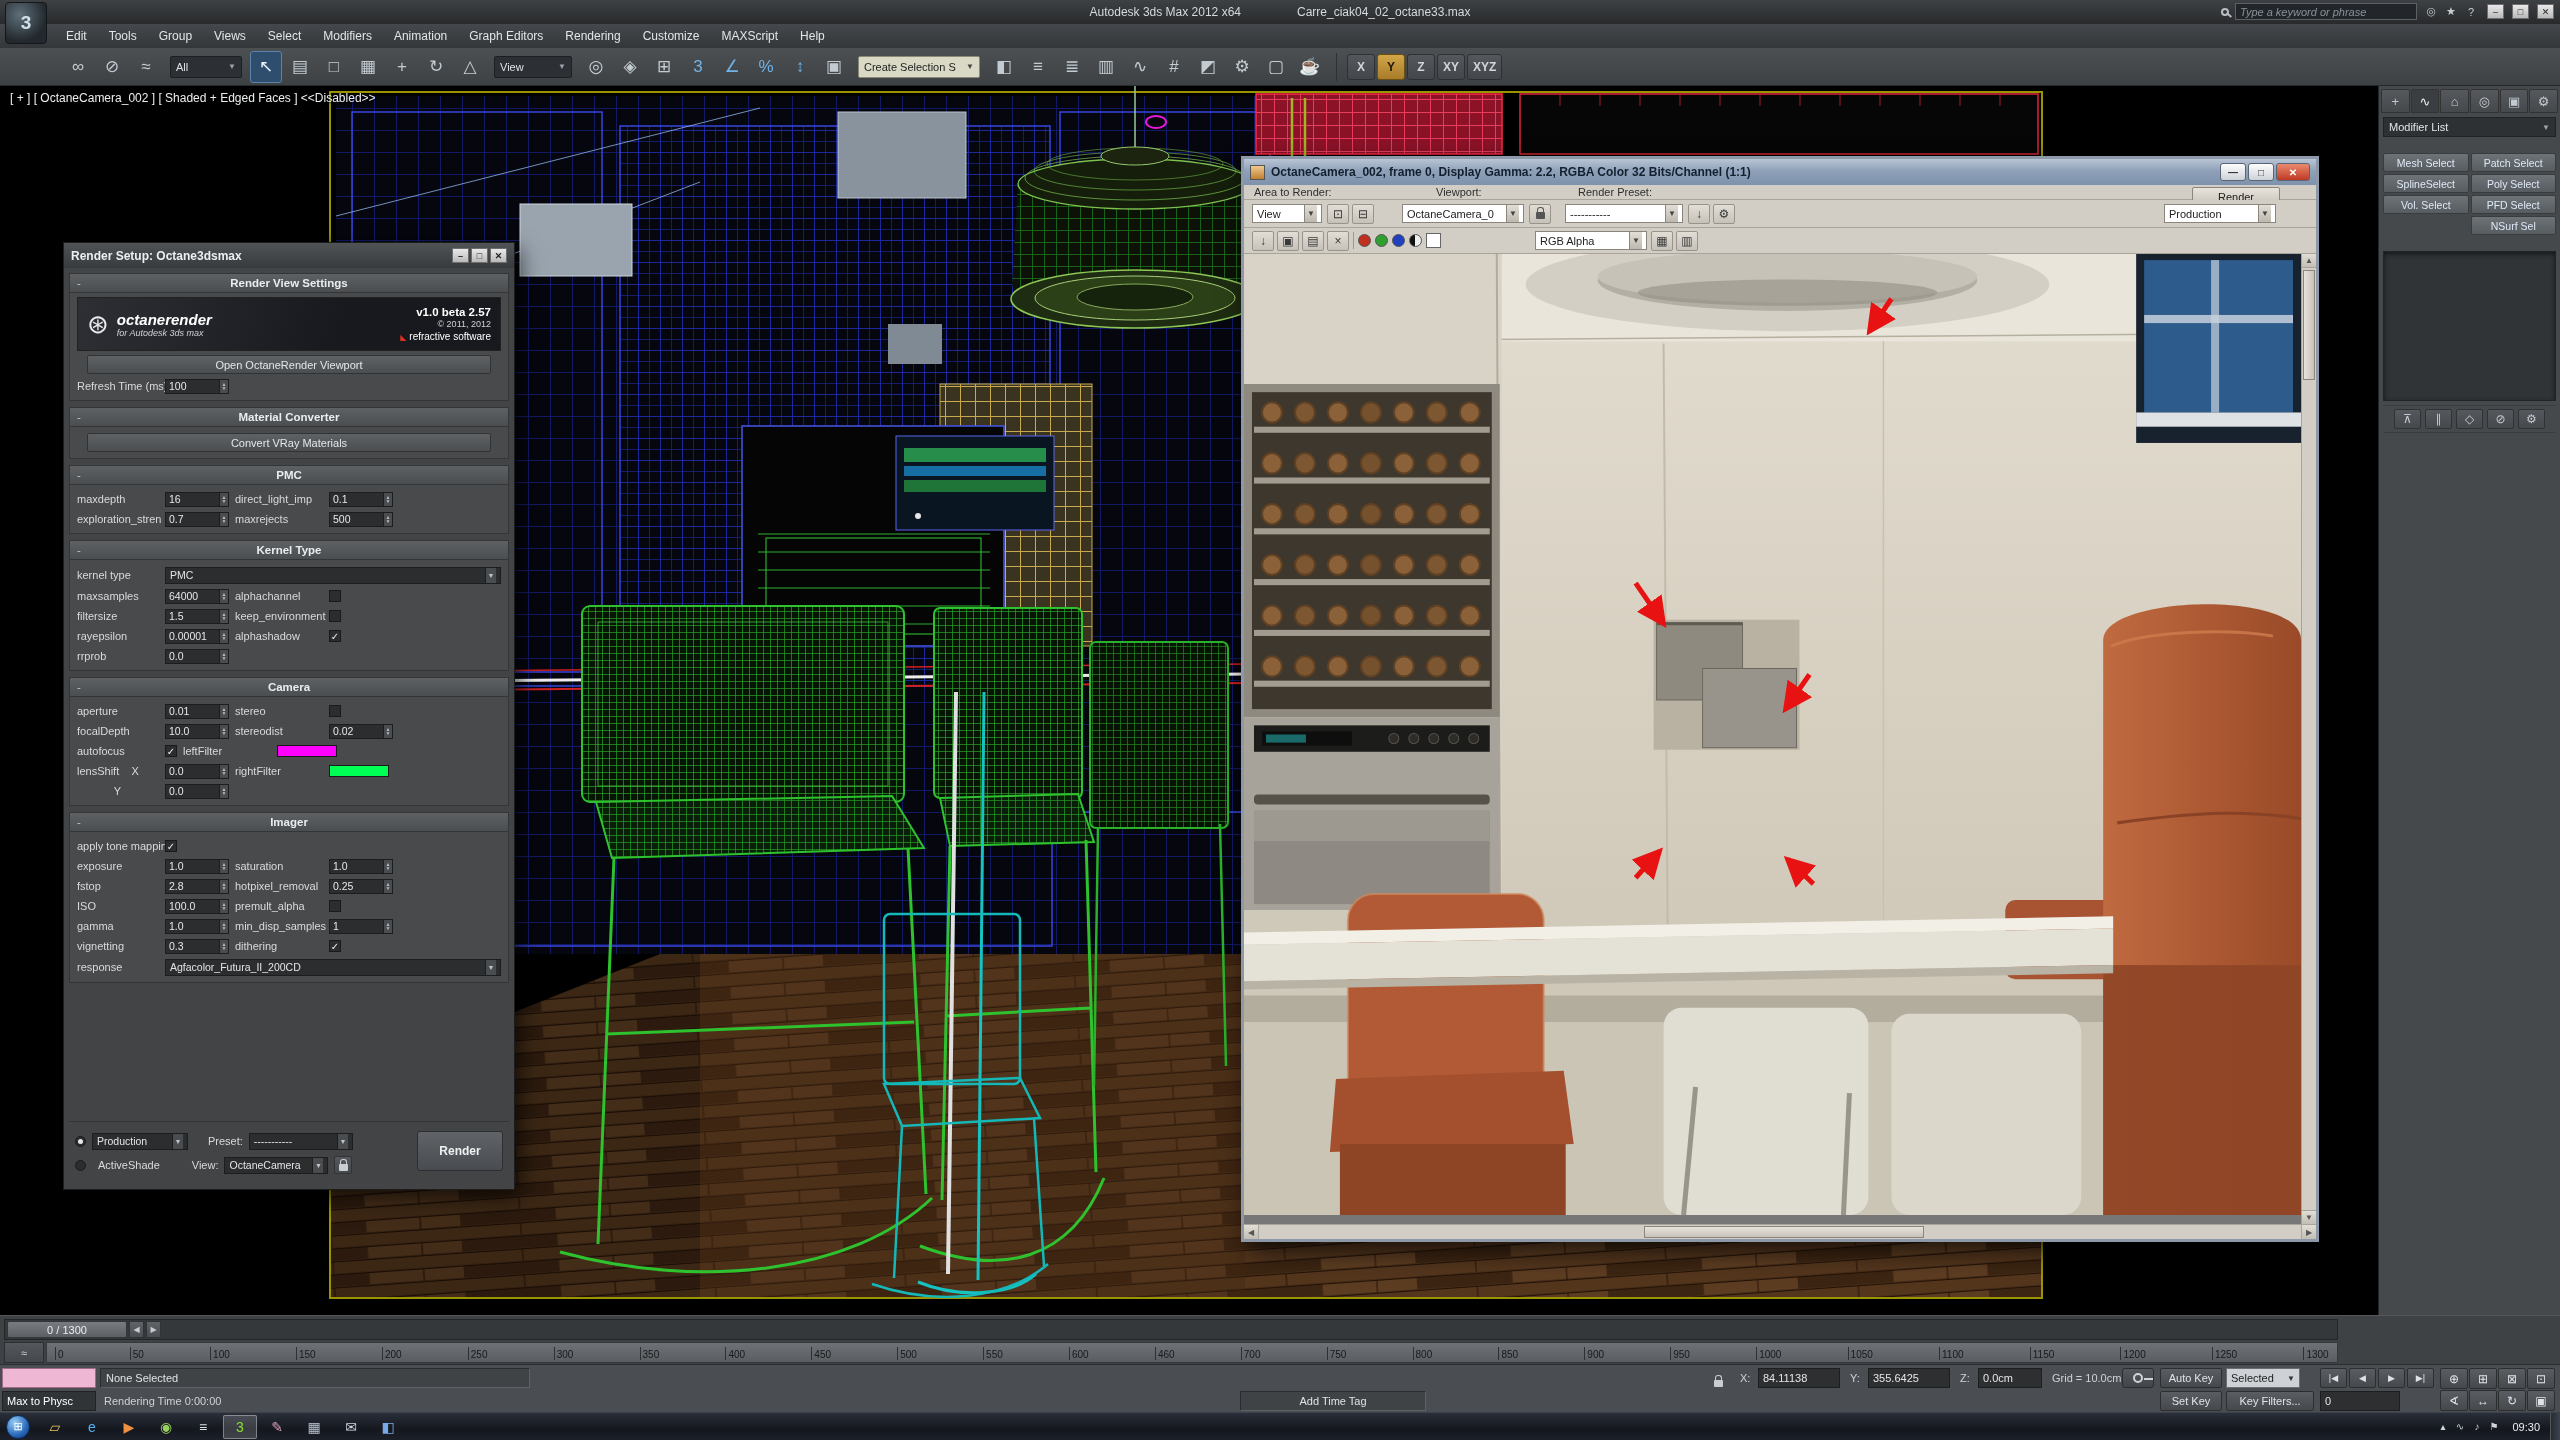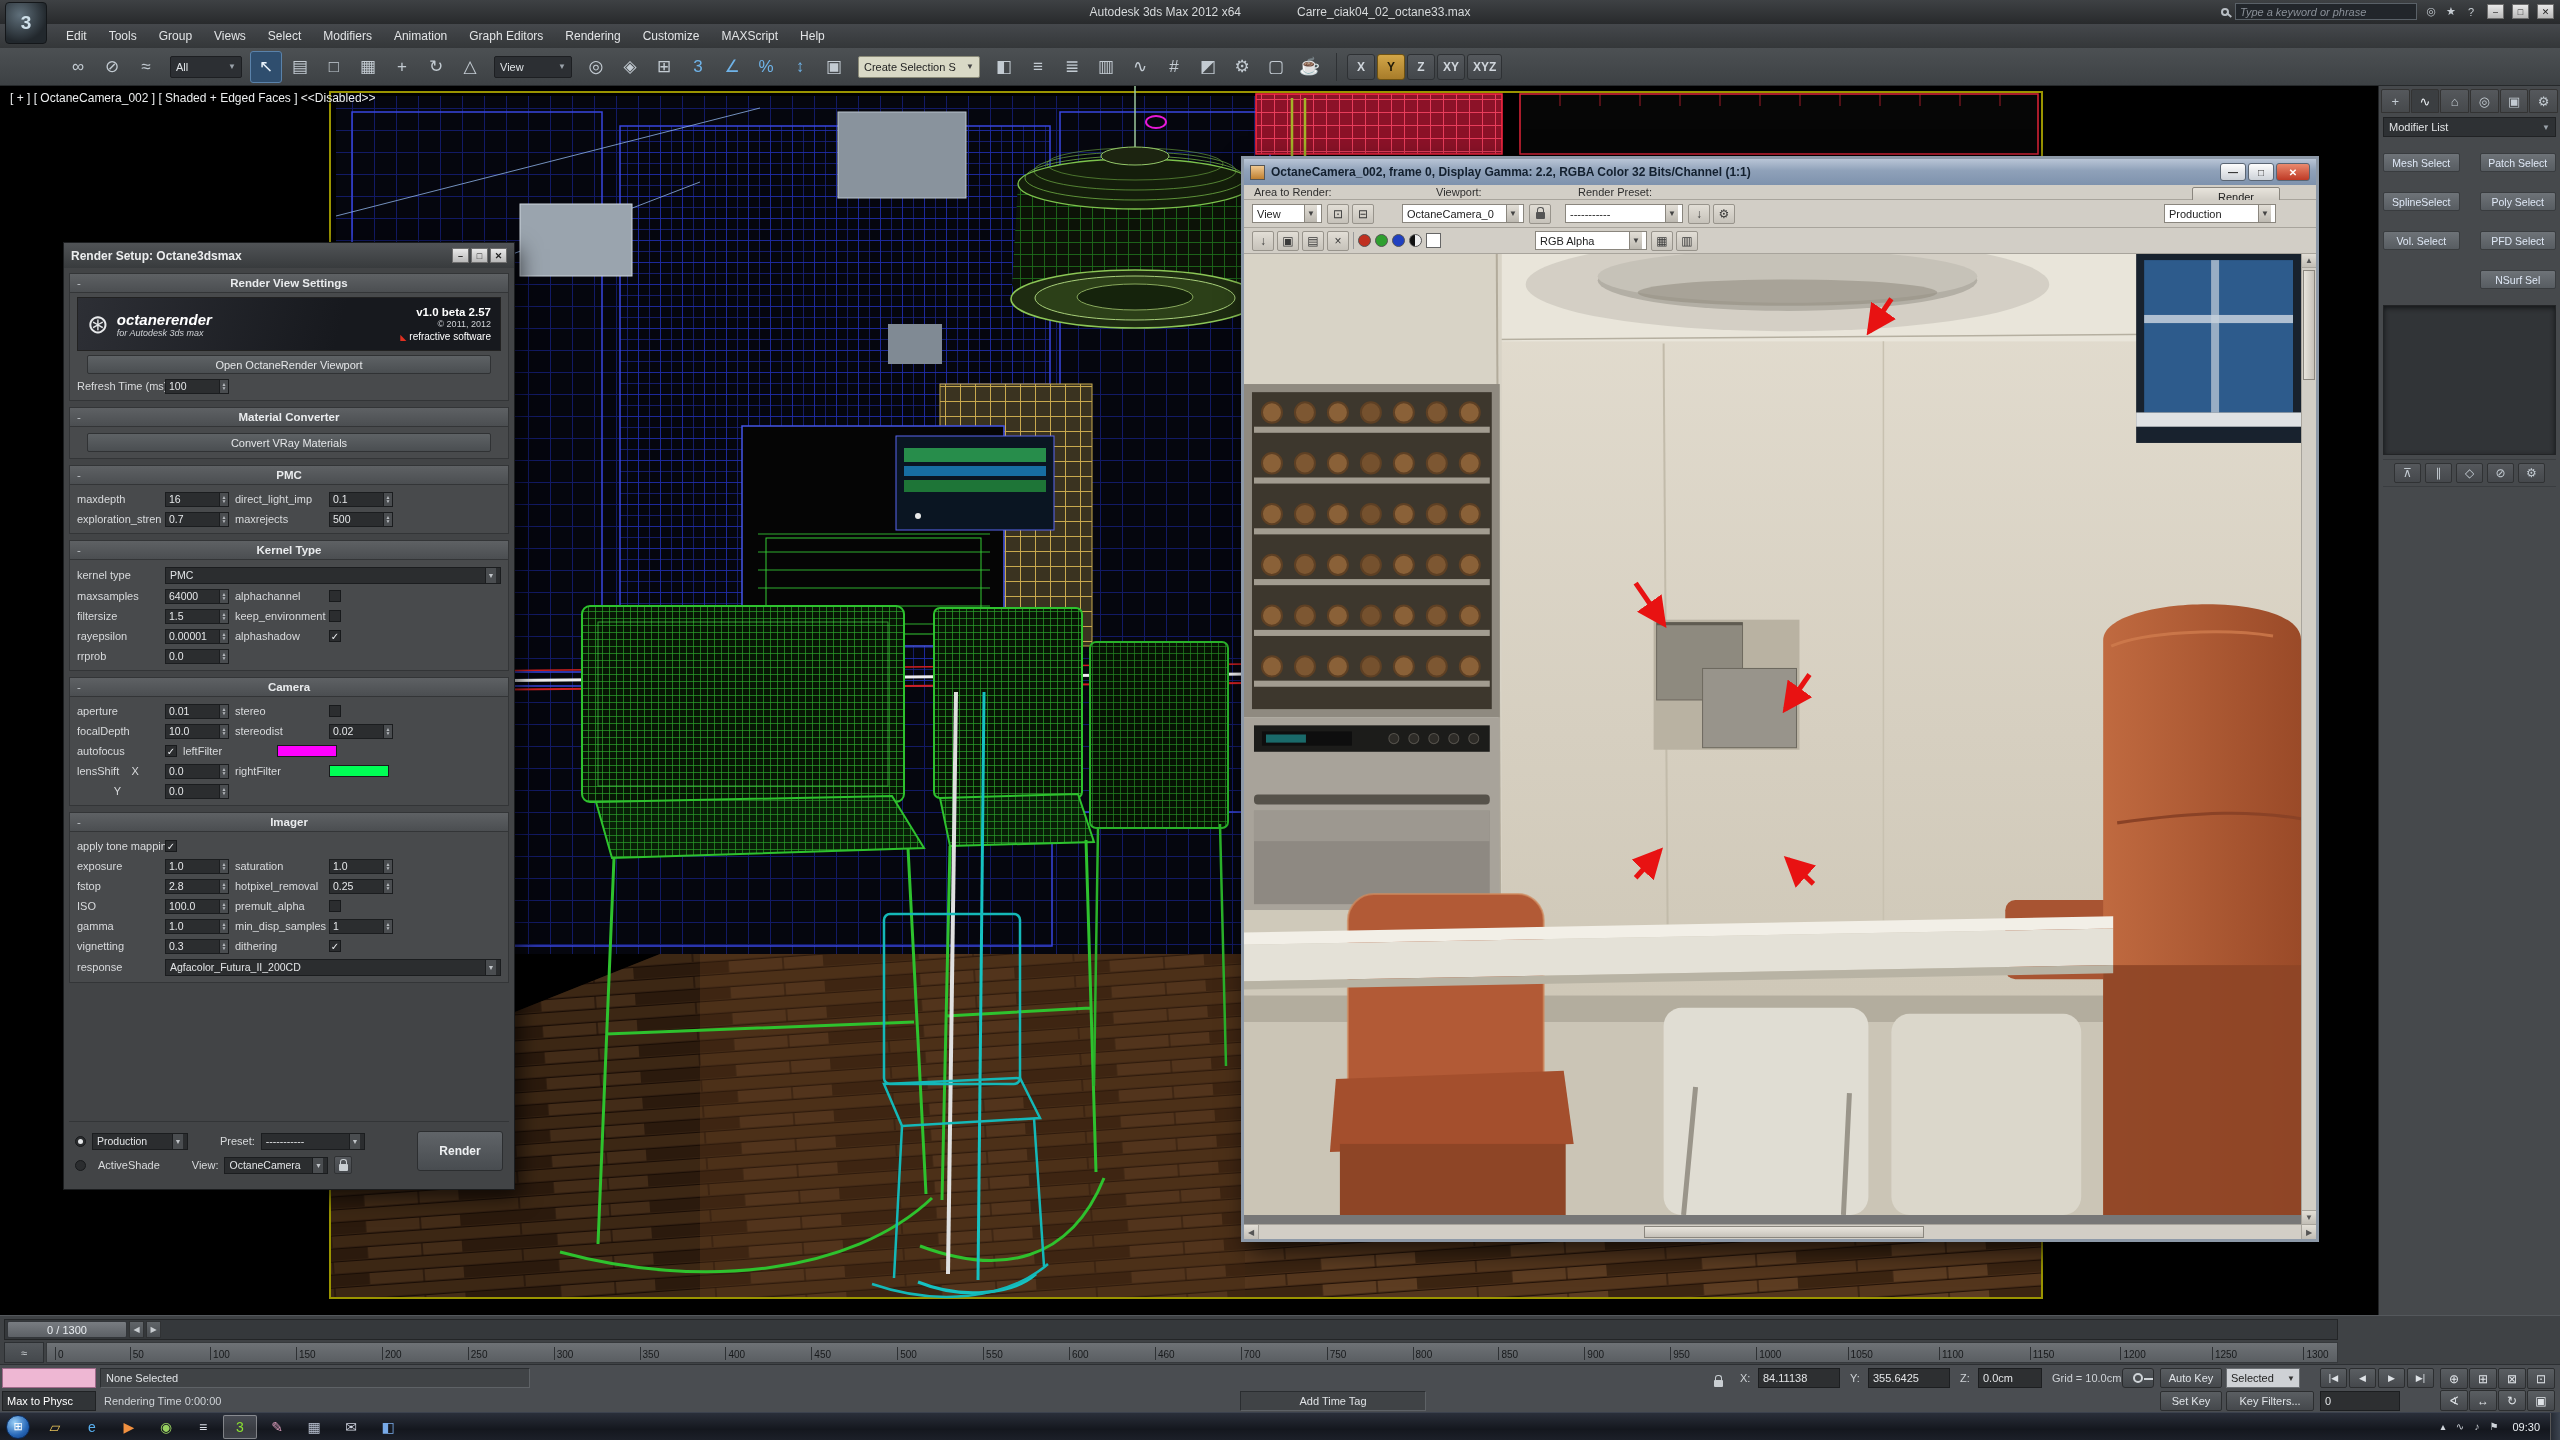--- a/index.html
+++ b/index.html
@@ -36,21 +36,21 @@
 
 #viewport{left:0;top:86px;width:2378px;height:1229px;background:#000;overflow:hidden;z-index:1}
 #vp-label{position:absolute;left:10px;top:5px;color:#eceeef;font-size:12px;z-index:3;text-shadow:0 1px 2px #000}
 
 #cmdpanel{left:2378px;top:86px;width:182px;height:1229px;background:#46494c;border-left:1px solid #232527;padding:3px 2px;z-index:5}
 #cp-tabs{display:flex;gap:1px;height:24px;margin-bottom:4px}
 #cp-tabs .tbi{flex:1;width:auto;height:24px;font-size:13px;background:linear-gradient(#55585c,#46494c);border:1px solid #333;border-radius:2px 2px 0 0}
 #cp-tabs .tbi.act{background:#3b3e41;color:#eef2f6}
 #modlist{height:20px;margin:2px 2px 6px;background:#2e3134;border:1px solid #202224;color:#e2e4e6;font-size:11px;display:flex;align-items:center;padding:0 5px}
 #modlist .arr{margin-left:auto;font-size:8px;color:#9aa2aa}
-#modbtns{display:grid;grid-template-columns:1fr 1fr;gap:20px;margin:16px 2px}
+#modbtns{display:grid;grid-template-columns:1fr 1fr;gap:2px;margin:16px 2px}
 #modbtns .modb{height:19px;background:linear-gradient(#6e7378,#575c61);border:1px solid #393c3f;color:#dfe8f6;font-size:10.5px;display:flex;align-items:center;justify-content:center;border-radius:2px}
 #stack{height:150px;margin:6px 2px 4px;background:#313437;border:1px solid #222426;box-shadow:inset 0 2px 5px #141618}
 #stackops{display:flex;gap:4px;justify-content:center;padding:3px 0;border-top:1px solid #3a3d40;border-bottom:1px solid #3a3d40;margin:0 2px}
 #stackops .tbi{width:27px;height:20px;font-size:12px;background:linear-gradient(#55585c,#45484c);border:1px solid #303234;border-radius:2px}
 
 #rsd{left:63px;top:242px;width:452px;height:948px;background:#424446;border:1px solid #1b1d1f;box-shadow:5px 7px 20px rgba(0,0,0,.65);display:flex;flex-direction:column;z-index:30}
 #rsd-title{height:25px;background:linear-gradient(#505356,#383b3d);display:flex;align-items:center;padding:0 7px;color:#eceeef;font-size:12px;font-weight:bold;flex:none}
 .rsd-wbtns{margin-left:auto;display:flex}
 #rsd-tabs{display:grid;grid-template-columns:1fr 1fr;flex:none}
 .rtab{height:21px;background:#3a3d3f;border:1px solid #2a2c2e;color:#d5d8da;font-size:11px;display:flex;align-items:center;justify-content:center}
@@ -756,21 +756,21 @@
             </div>
         </div>
       </div>
       <div id="rsd-foot">
         <div class="footrow">
           <span class="rad on"></span>
           <span class="dd" style="width:96px">
               <span>Production</span>
               <span class="arr">▼</span>
             </span>
-          <span class="flab" style="width:auto;margin-left:20px">Preset:</span>
+          <span class="flab" style="width:auto;margin-left:8px">Preset:</span>
           <span class="dd" style="width:104px">
               <span>-----------</span>
               <span class="arr">▼</span>
             </span>
         </div>
         <div class="footrow">
           <span class="rad"></span>
           <span class="flab" style="width:auto">ActiveShade</span>
           <span class="flab" style="width:auto;margin-left:20px">View:</span>
           <span class="dd" style="width:104px">

